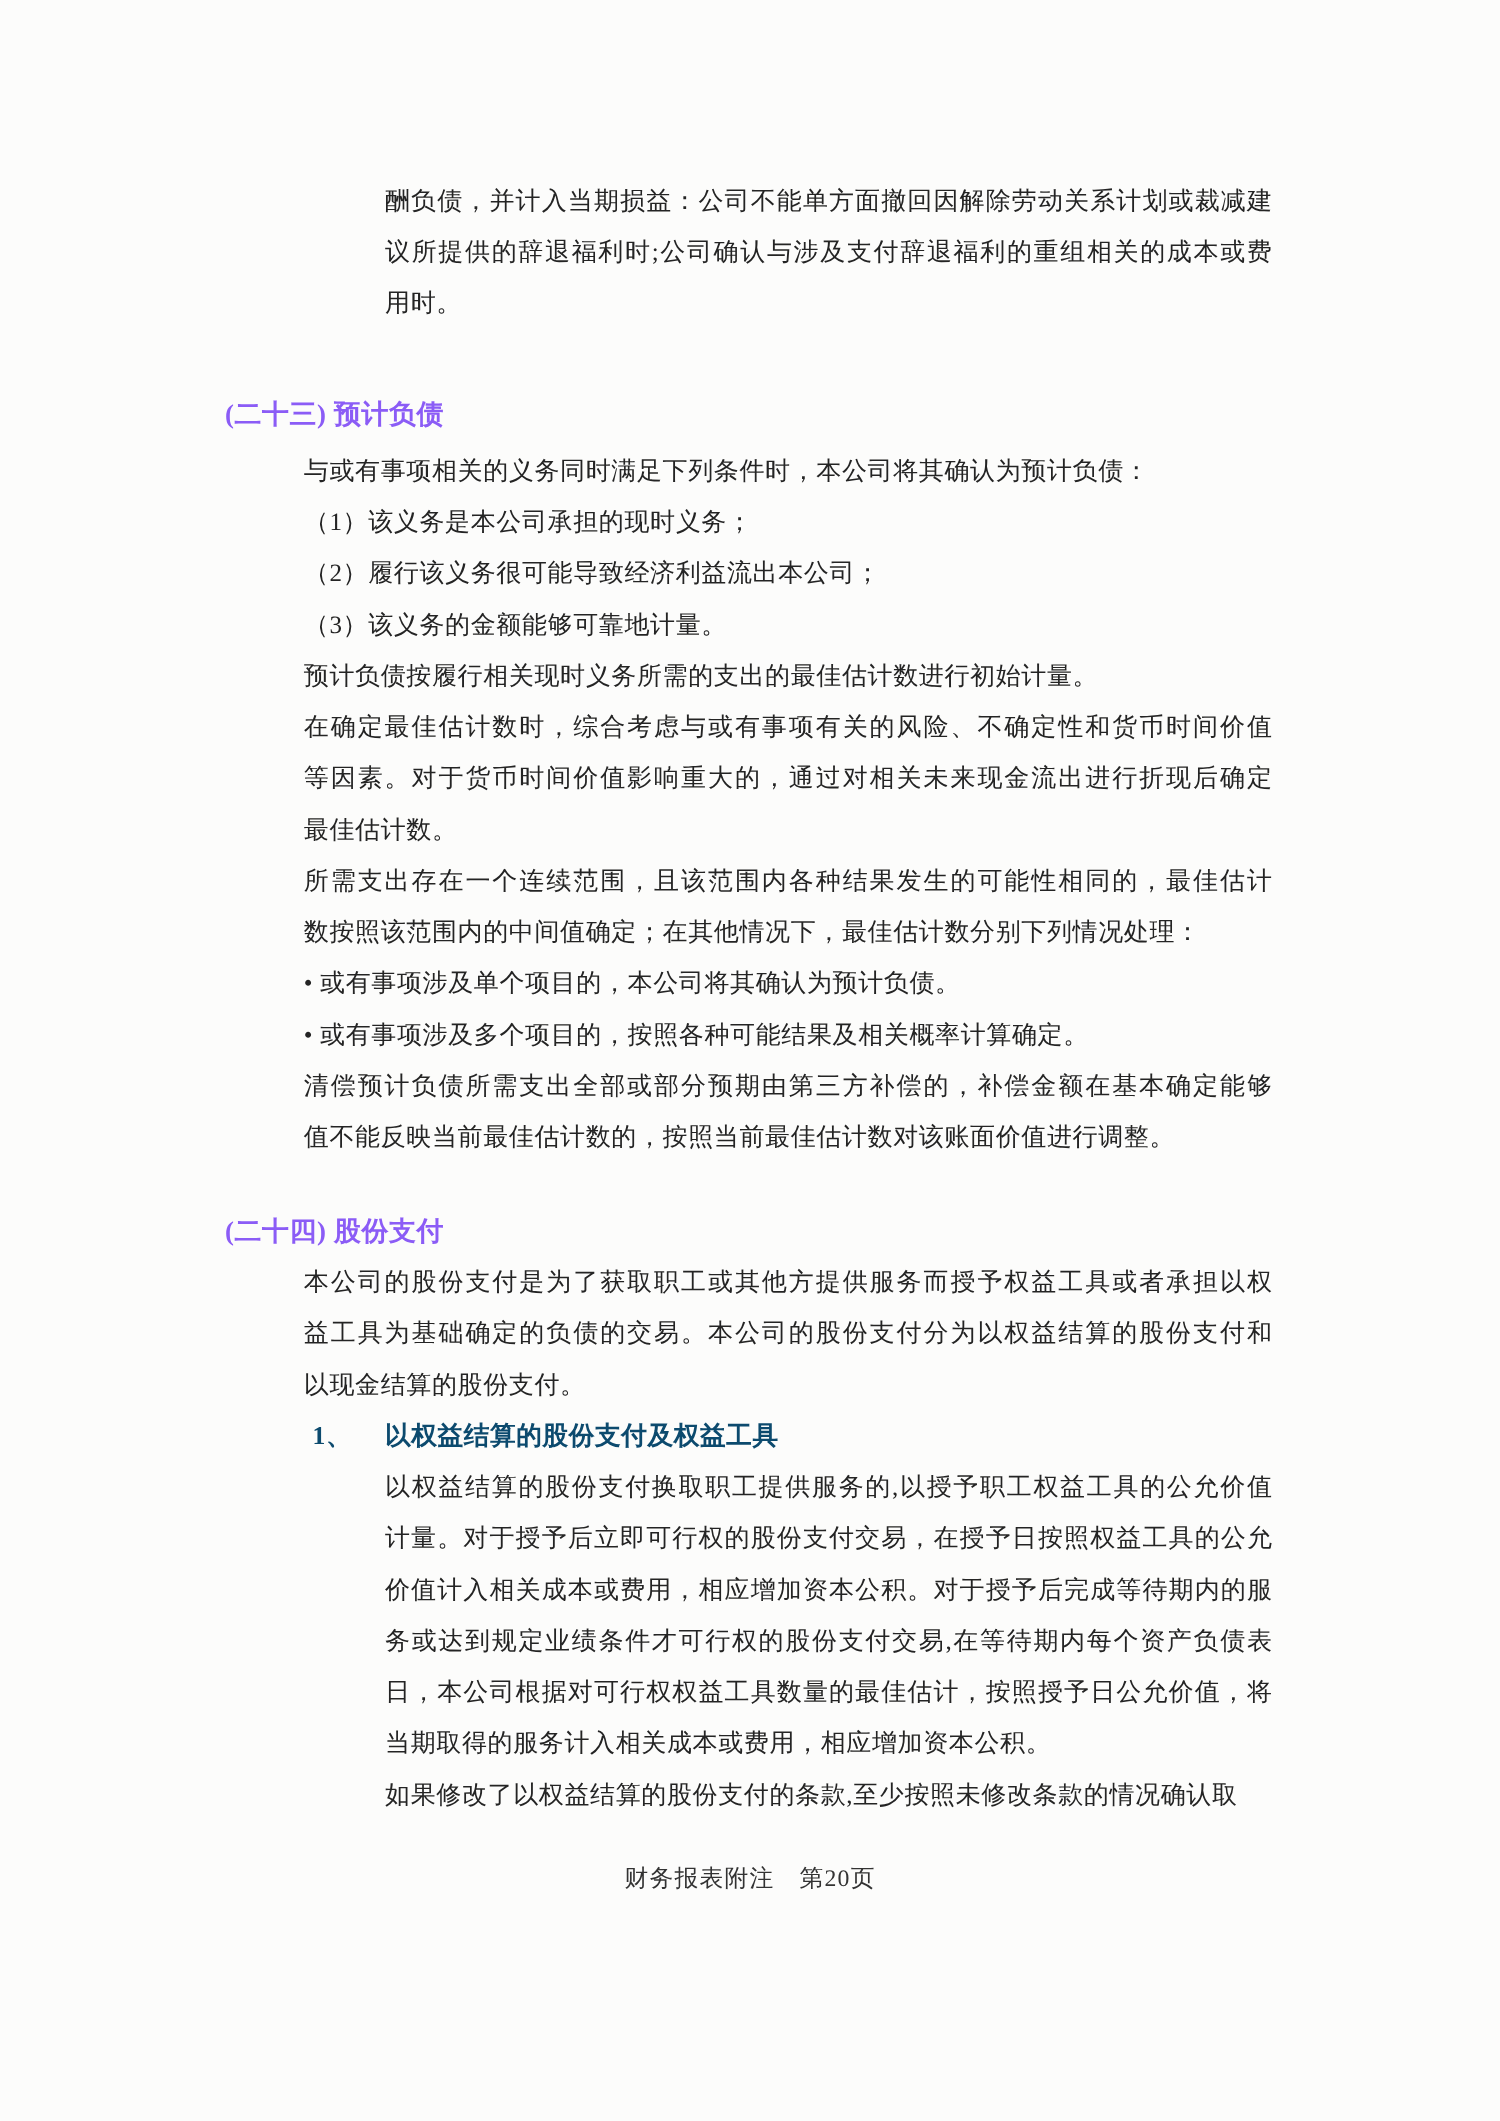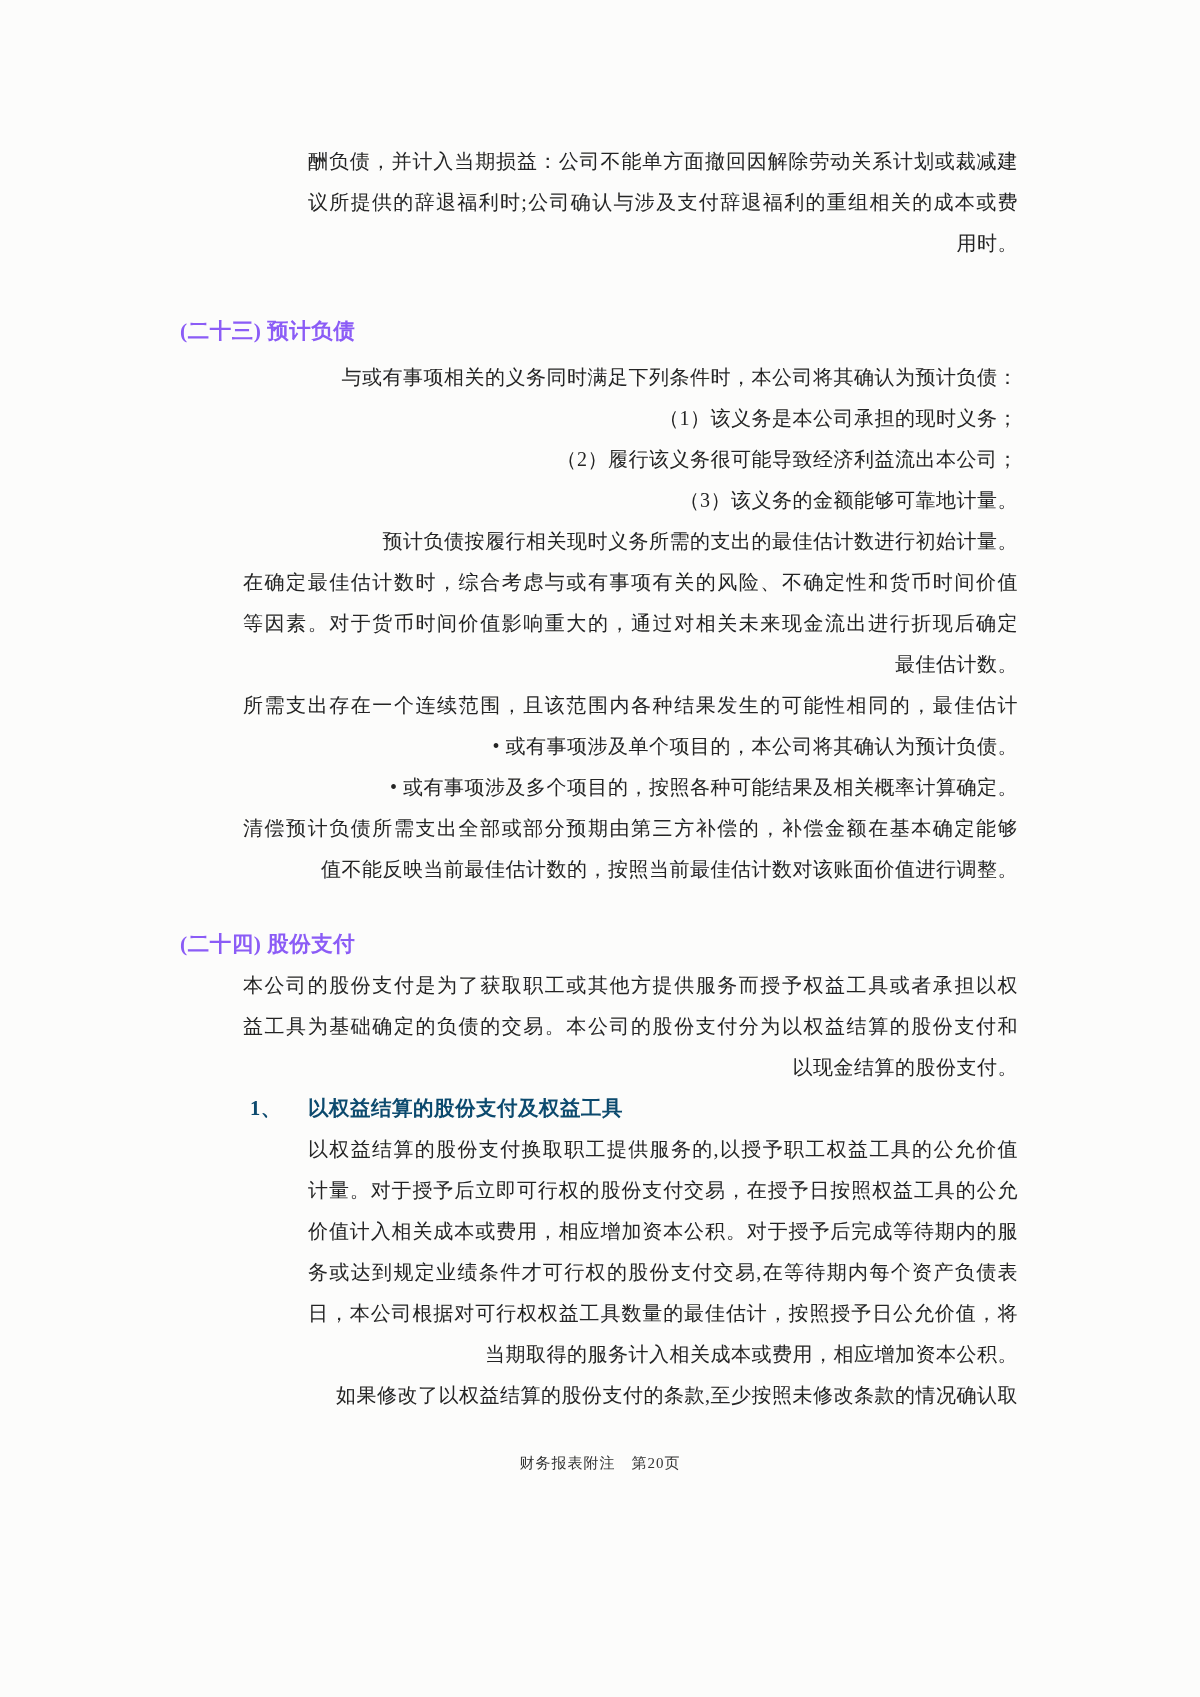--- a/index.html
+++ b/index.html
@@ -20,21 +20,21 @@
     line-height: 41px;
     letter-spacing: 0.5px;
   }
   .para .full {
     white-space: pre-line;
     text-align: justify;
     text-align-last: justify;
   }
   .para .lastline {
     white-space: pre-line;
-    text-align: right;
+    text-align: left;
   }
   .sub  { padding-left: 308px; width: 710px; }
   .body { padding-left: 243px; width: 775px; }
   .sec-heading {
     margin: 0;
     padding-left: 180px;
     font-size: 21.5px;
     font-weight: bold;
     line-height: 41px;
     letter-spacing: 0.5px;
@@ -47,21 +47,21 @@
     font-size: 20.5px;
     font-weight: bold;
     line-height: 41px;
     letter-spacing: 0.5px;
     color: #0c4a6e;
   }
   .item-no { display: inline-block; width: 58px; }
   .footer {
     margin-top: 34px;
     text-align: center;
-    font-size: 15px;
+    font-size: 19px;
     line-height: 26px;
     color: #333333;
     letter-spacing: 1px;
     white-space: pre;
   }
 </style>
 </head>
 <body>
 
 <div class="page">
@@ -95,20 +95,21 @@
       <div class="full"></div>
       <div class="lastline">预计负债按履行相关现时义务所需的支出的最佳估计数进行初始计量。</div>
     </div>
     <div class="para body">
       <div class="full">在确定最佳估计数时，综合考虑与或有事项有关的风险、不确定性和货币时间价值
 等因素。对于货币时间价值影响重大的，通过对相关未来现金流出进行折现后确定</div>
       <div class="lastline">最佳估计数。</div>
     </div>
     <div class="para body">
       <div class="full">所需支出存在一个连续范围，且该范围内各种结果发生的可能性相同的，最佳估计</div>
+      <div class="lastline">数按照该范围内的中间值确定；在其他情况下，最佳估计数分别下列情况处理：</div>
     </div>
     <div class="para body">
       <div class="full"></div>
       <div class="lastline">• 或有事项涉及单个项目的，本公司将其确认为预计负债。</div>
     </div>
     <div class="para body">
       <div class="full"></div>
       <div class="lastline">• 或有事项涉及多个项目的，按照各种可能结果及相关概率计算确定。</div>
     </div>
     <div class="para body">

